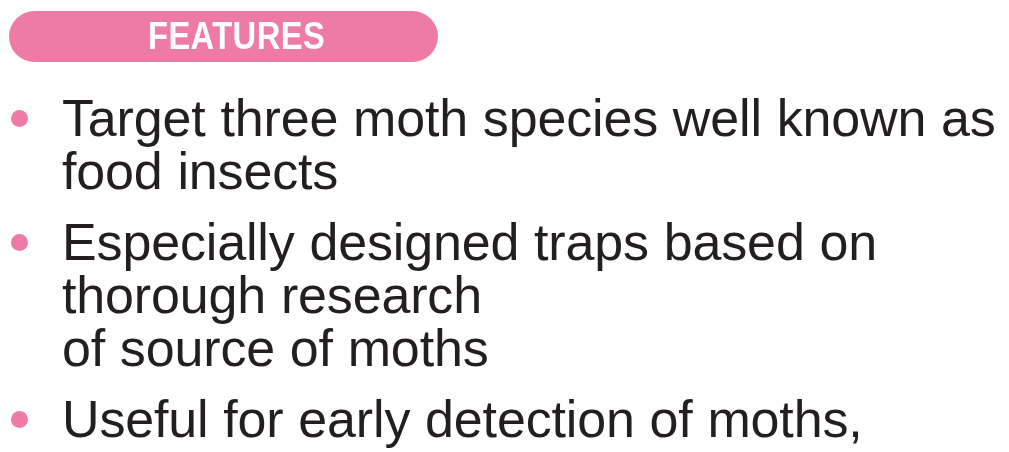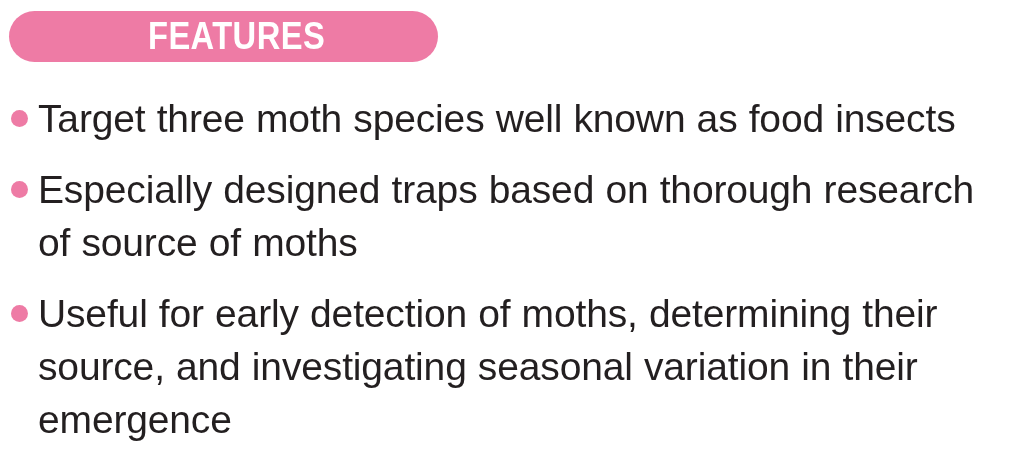--- a/index.html
+++ b/index.html
@@ -76,25 +76,26 @@
     left: 11px;
     top: 18px;
     width: 17px;
     height: 17px;
     border-radius: 50%;
     background: #ee7ba5;
   }
   .feature-text {
     display: block;
     color: #231f20;
-    font-size: 39px;
+    font-size: 52px;
     line-height: 53px;
     letter-spacing: -0.15px;
     word-spacing: 0.5px;
     white-space: pre-line;
+    margin-left: 24px;
   }
 </style>
 </head>
 <body>
 
 <div class="page">
 
   <div class="header-pill">
     <div class="header-pill-label"><span>FEATURES</span></div>
   </div>

